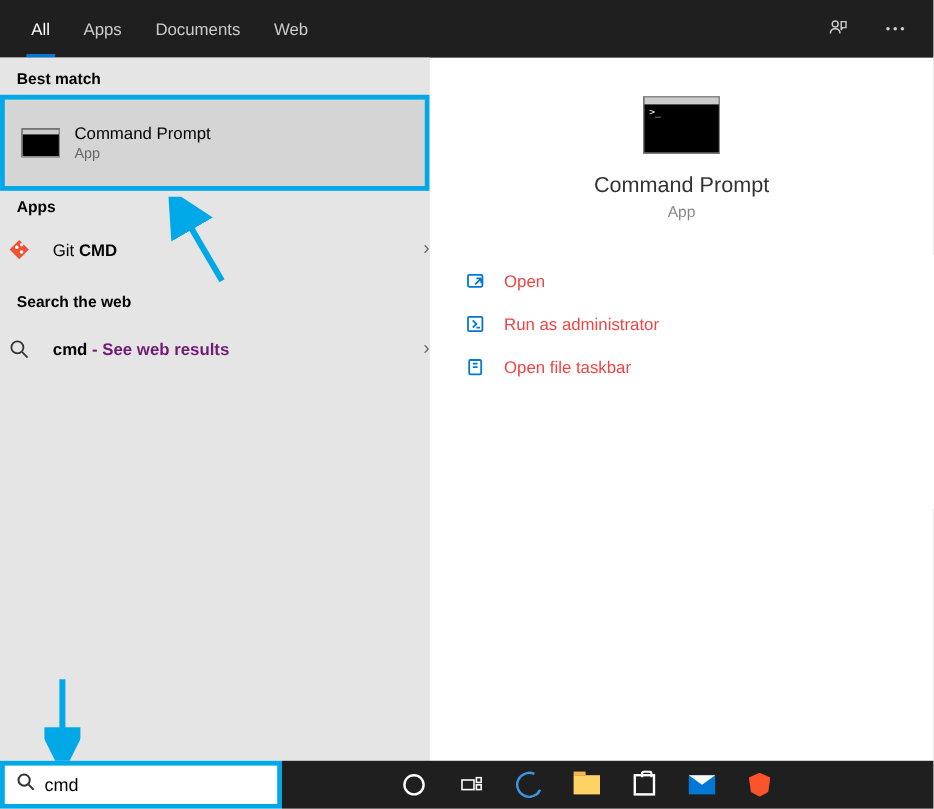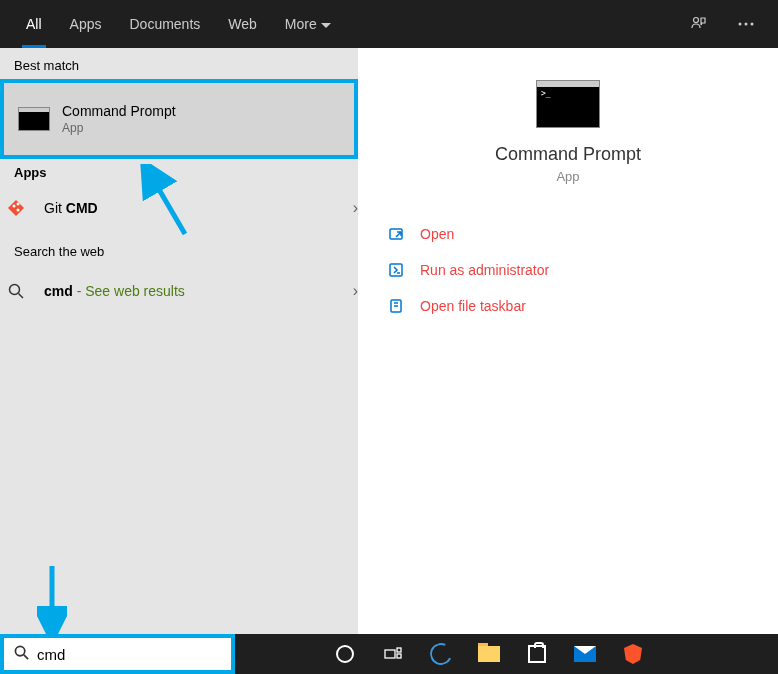--- a/index.html
+++ b/index.html
@@ -12,33 +12,33 @@
     .tab.active::after { content: ''; position: absolute; bottom: 0; left: 10px; right: 10px; height: 3px; background: #0078d4; }
     .tabs-right { margin-left: auto; display: flex; align-items: center; gap: 8px; }
     .feedback-icon, .more-icon { color: #ccc; width: 40px; height: 40px; display: flex; align-items: center; justify-content: center; cursor: pointer; }
     .chevron-down { margin-left: 4px; }
     
     
     .main { display: flex; height: calc(674px - 48px - 40px); }
     
     
     .left-panel { width: 358px; background: #e5e5e5; overflow: hidden; position: relative; }
-    .section-header { font-size: 13px; font-weight: 400; padding: 10px 14px 6px; color: #000; }
+    .section-header { font-size: 13px; font-weight: 700; padding: 10px 14px 6px; color: #000; }
     .result-item { display: flex; align-items: center; padding: 10px 0; position: relative; cursor: pointer; }
     .result-item.best { background: #d5d5d5; border: 4px solid #00a8e8; margin: 0; padding: 20px 14px; }
     .result-icon { width: 32px; height: 32px; margin-right: 12px; display: flex; align-items: center; justify-content: center; flex-shrink: 0; }
     .cmd-icon-sm { width: 32px; height: 24px; background: #000; border: 1px solid #888; position: relative; }
     .cmd-icon-sm::before { content: ''; position: absolute; top: 0; left: 0; right: 0; height: 4px; background: #ccc; }
     .git-icon { width: 20px; height: 20px; }
     .result-labels { flex: 1; }
     .result-title { font-size: 14px; color: #000; }
     .result-subtitle { font-size: 12px; color: #666; margin-top: 2px; }
     .chevron-right { color: #666; font-size: 16px; }
     .apps-partial { font-size: 13px; font-weight: 600; padding: 6px 14px 2px; color: #000; }
-    .web-item .result-title .dim { color: #4d7c0f; font-weight: 400; }
+    .web-item .result-title .dim { color: #701a75; font-weight: 700; }
     .web-item .bold { font-weight: 600; }
     
     
     .arrow1 { position: absolute; left: 140px; top: 116px; color: #00a8e8; pointer-events: none; }
     
     
     .right-panel { flex: 1; background: #fff; padding: 32px 24px 24px; display: flex; flex-direction: column; }
     .detail-icon-wrap { display: flex; justify-content: center; margin-bottom: 16px; }
     .cmd-icon-lg { width: 64px; height: 48px; background: #000; border: 1px solid #888; position: relative; }
     .cmd-icon-lg::before { content: ''; position: absolute; top: 0; left: 0; right: 0; height: 6px; background: #ccc; }
@@ -70,28 +70,20 @@
     .arrow2 { position: absolute; left: 37px; bottom: 38px; color: #00a8e8; pointer-events: none; }
   </style>
 </head>
 <body>
 
 <div class="tabs-bar">
   <div class="tab active">All</div>
   <div class="tab">Apps</div>
   <div class="tab">Documents</div>
   <div class="tab">Web</div>
-  <div class="tab">
-    <span>More</span>
-    <span class="chevron-down">
-      <svg width="10" height="6" viewBox="0 0 10 6">
-          <path d="M0 0 L5 5 L10 0" fill="#ccc"></path>
-        </svg>
-    </span>
-  </div>
   <div class="tabs-right">
     <div class="feedback-icon">
       <svg width="18" height="18" viewBox="0 0 18 18" fill="none" stroke="#ccc" stroke-width="1.2">
         <circle cx="7" cy="5" r="2.5"></circle>
           <path d="M3 13 Q3 9 7 9 Q11 9 11 13"></path>
           <path d="M12 3 L16 3 L16 8 L13 8 L12 10 L12 8 L12 3 Z"></path>
       </svg>
     </div>
     <div class="more-icon">
       <svg width="16" height="4" viewBox="0 0 16 4" fill="#ccc">

